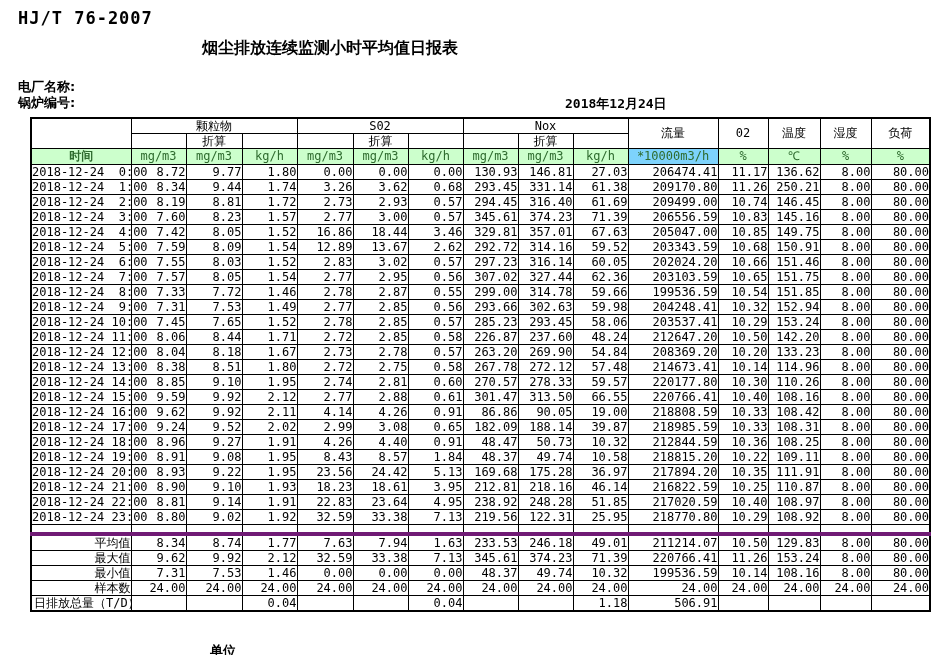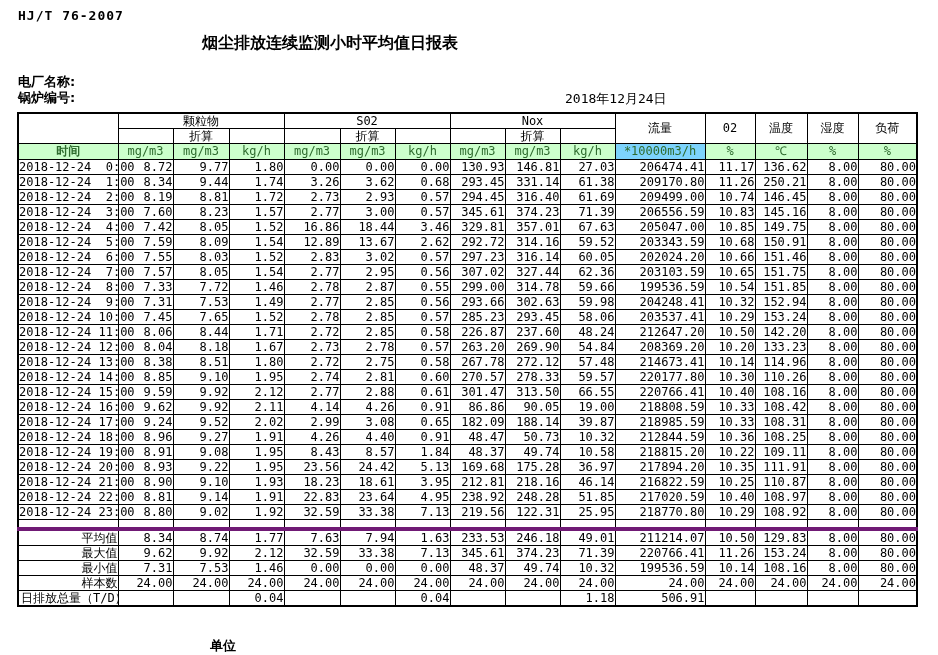--- a/index.html
+++ b/index.html
@@ -1,28 +1,28 @@
 <!DOCTYPE html>
 <html><head>
 <meta charset="utf-8">
 <style>
   html,body{margin:0;padding:0;}
   body{
     width:938px;height:655px;background:#ffffff;overflow:hidden;
     font-family:"DejaVu Sans","Liberation Sans",sans-serif;color:#000;
     position:relative;
   }
-  .standard{margin:8px 0 0 18px;font-weight:bold;font-size:13px;letter-spacing:1px;font-family:"DejaVu Sans Mono",monospace;}
+  .standard{margin:8px 0 0 18px;font-weight:bold;font-size:17px;letter-spacing:1px;font-family:"DejaVu Sans Mono",monospace;}
   .title-wrap{width:660px;text-align:center;margin-top:10px;}
   .title{font-weight:bold;font-size:16px;}
   .info{margin:20px 0 0 18px;position:relative;}
   .info-line{font-weight:bold;font-size:13px;height:16px;line-height:16px;}
-  .date{position:absolute;left:547px;top:16px;font-weight:normal;font-size:13px;font-family:"DejaVu Sans Mono",monospace;}
+  .date{position:absolute;left:547px;top:16px;font-weight:bold;font-size:13px;font-family:"DejaVu Sans Mono",monospace;}
   table.report{
-    margin:6px 0 0 17px;border-collapse:collapse;table-layout:fixed;width:899px;
+    margin:6px 0 0 30px;border-collapse:collapse;table-layout:fixed;width:899px;
     border:2px solid #000;
     padding-left:33px;
   }
   table.report th, table.report td{
     border:1px solid #000;font-weight:normal;overflow:visible;
     font-size:12px;height:14px;line-height:13px;padding:0;
     font-family:"DejaVu Sans Mono","Liberation Mono",monospace;
   }
   thead th{text-align:center;font-size:13px;}
   tr.units th{height:15px;}

